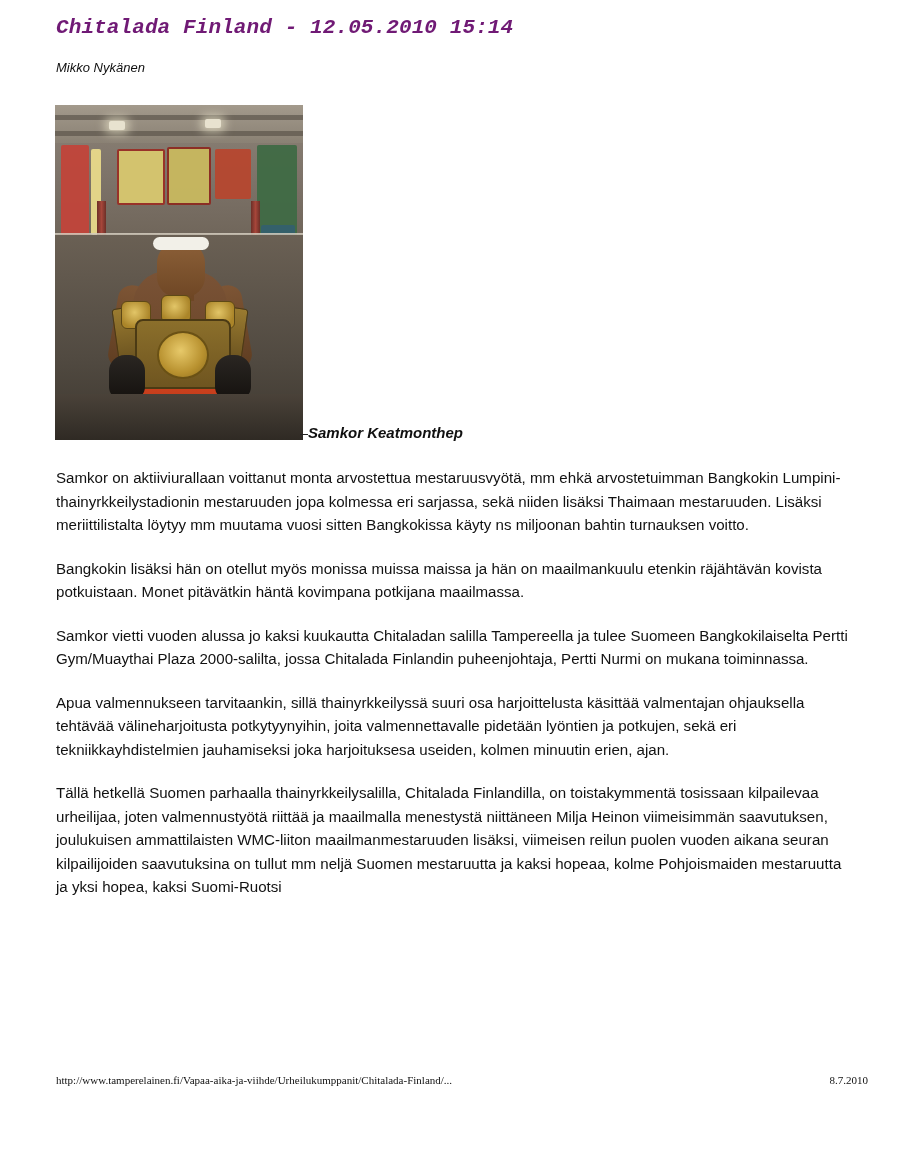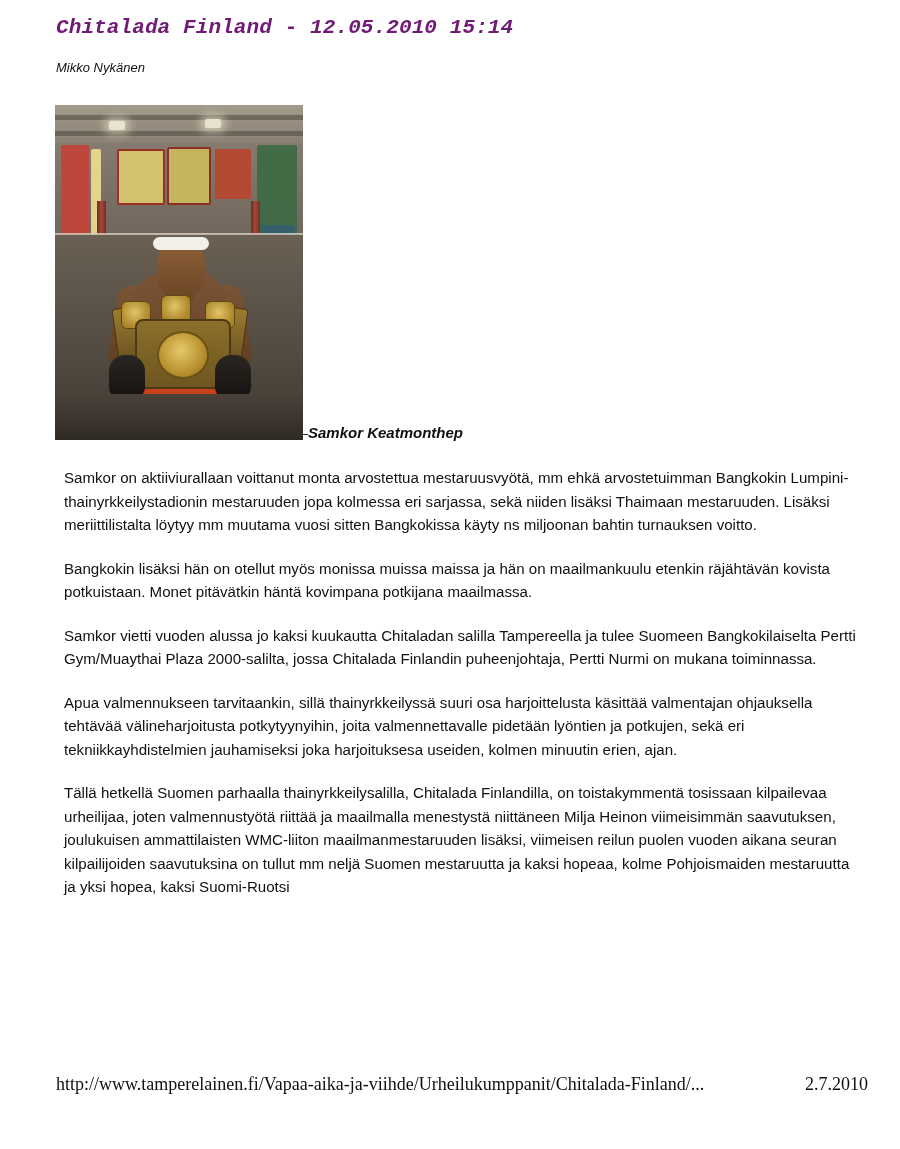--- a/index.html
+++ b/index.html
@@ -226,39 +226,39 @@
     top: 424px;
     left: 308px;
     font-style: italic;
     font-weight: bold;
     font-size: 15px;
     color: #101010;
   }
   .body-text {
     position: absolute;
     top: 466px;
-    left: 64px;
+    left: 56px;
     width: 800px;
   }
   .body-text p {
     margin: 0 0 20px 0;
     font-size: 15.1px;
     line-height: 23.5px;
     color: #111;
     text-align: left;
   }
   .footer {
     position: absolute;
     top: 1074px;
     left: 56px;
     width: 812px;
     display: flex;
     justify-content: space-between;
     font-family: "Liberation Serif", serif;
-    font-size: 18px;
+    font-size: 11px;
     color: #101010;
   }
   .footer .url { white-space: nowrap; }
 </style>
 </head>
 <body>
 
 <div class="page">
 
   <div class="header">Chitalada Finland - 12.05.2010 15:14</div>
@@ -322,16 +322,16 @@
   <div class="body-text">
     <p>Samkor on aktiiviurallaan voittanut monta arvostettua mestaruusvyötä, mm ehkä arvostetuimman Bangkokin Lumpini-thainyrkkeilystadionin mestaruuden jopa kolmessa eri sarjassa, sekä niiden lisäksi Thaimaan mestaruuden. Lisäksi meriittilistalta löytyy mm muutama vuosi sitten Bangkokissa käyty ns miljoonan bahtin turnauksen voitto.</p>
     <p>Bangkokin lisäksi hän on otellut myös monissa muissa maissa ja hän on maailmankuulu etenkin räjähtävän kovista potkuistaan. Monet pitävätkin häntä kovimpana potkijana maailmassa.</p>
     <p>Samkor vietti vuoden alussa jo kaksi kuukautta Chitaladan salilla Tampereella ja tulee Suomeen Bangkokilaiselta Pertti Gym/Muaythai Plaza 2000-salilta, jossa Chitalada Finlandin puheenjohtaja, Pertti Nurmi on mukana toiminnassa.</p>
     <p>Apua valmennukseen tarvitaankin, sillä thainyrkkeilyssä suuri osa harjoittelusta käsittää valmentajan ohjauksella tehtävää välineharjoitusta potkytyynyihin, joita valmennettavalle pidetään lyöntien ja potkujen, sekä eri tekniikkayhdistelmien jauhamiseksi joka harjoituksesa useiden, kolmen minuutin erien, ajan.</p>
     <p>Tällä hetkellä Suomen parhaalla thainyrkkeilysalilla, Chitalada Finlandilla, on toistakymmentä tosissaan kilpailevaa urheilijaa, joten valmennustyötä riittää ja maailmalla menestystä niittäneen Milja Heinon viimeisimmän saavutuksen, joulukuisen ammattilaisten WMC-liiton maailmanmestaruuden lisäksi, viimeisen reilun puolen vuoden aikana seuran kilpailijoiden saavutuksina on tullut mm neljä Suomen mestaruutta ja kaksi hopeaa, kolme Pohjoismaiden mestaruutta ja yksi hopea, kaksi Suomi-Ruotsi</p>
   </div>
 
   <div class="footer">
     <span class="url">http://www.tamperelainen.fi/Vapaa-aika-ja-viihde/Urheilukumppanit/Chitalada-Finland/...</span>
-    <span class="date">2.7.2010</span>
+    <span class="date">8.7.2010</span>
   </div>
 
 </div>
 
 </body></html>

